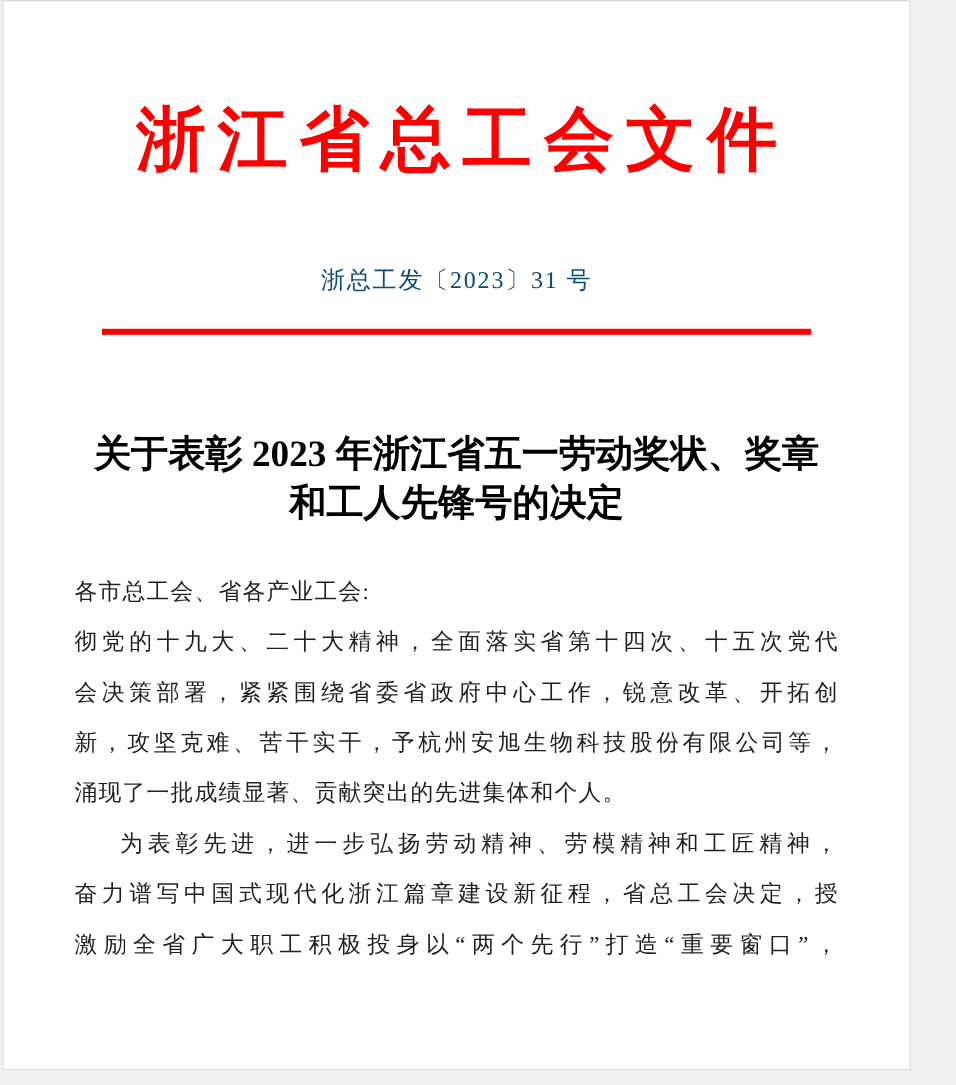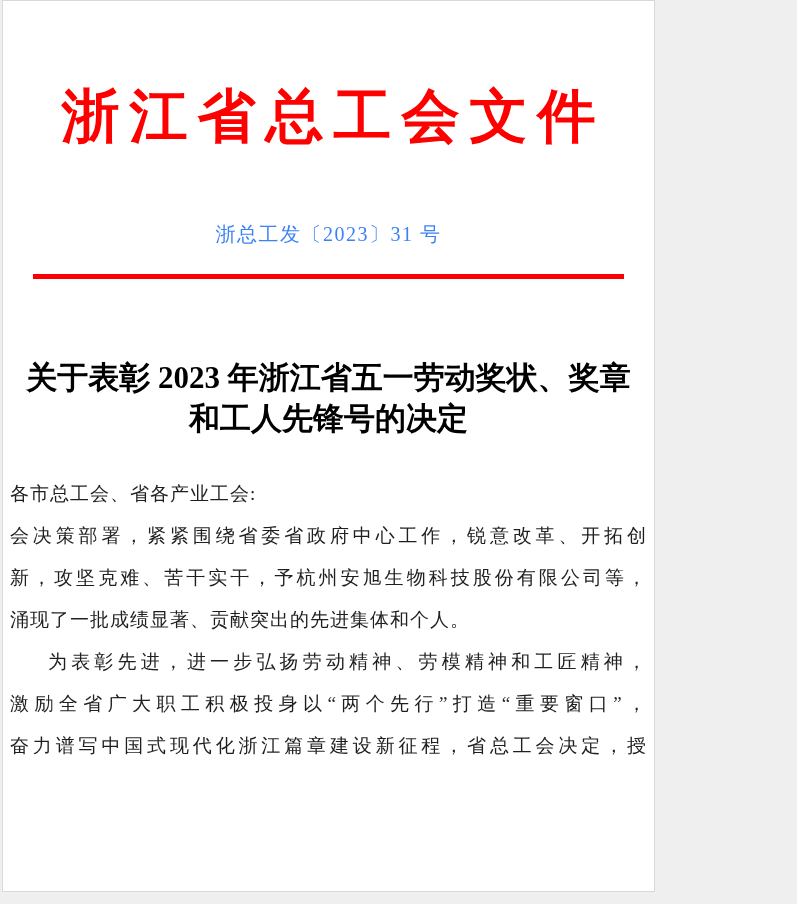--- a/index.html
+++ b/index.html
@@ -5,42 +5,42 @@
   * { margin: 0; padding: 0; box-sizing: border-box; }
   html, body {
     width: 797px; height: 904px;
     background: #efefef;
     font-family: "Liberation Serif", serif;
     overflow: hidden;
   }
   .page {
     position: absolute;
     left: 2px; top: 0;
-    width: 653px; height: 892px;
+    width: 757px; height: 892px;
     background: #ffffff;
     border: 1px solid #d9d9d9;
     overflow: hidden;
   }
   .letterhead {
     margin-top: 84px;
     text-align: center;
     font-size: 58px;
     line-height: 64px;
     font-weight: 900;
     color: #ff0000;
     letter-spacing: 10px;
     text-indent: 10px; 
     white-space: nowrap;
   }
   .doc-number {
     margin-top: 72px;
     text-align: center;
     font-size: 20px;
     line-height: 26px;
-    color: #3b82f6;
+    color: #0c4a6e;
     letter-spacing: 1.5px;
   }
   .red-rule {
     margin: 27px auto 0 auto;
     width: 591px;
     height: 5px;
     background: #fa0000;
   }
   .main-title {
     margin-top: 78px;
@@ -79,26 +79,27 @@
 
   <div class="main-title">
     <div class="line">关于表彰 2023 年浙江省五一劳动奖状、奖章</div>
     <div class="line">和工人先锋号的决定</div>
   </div>
 
   <div class="body-text">
     <div class="line">各市总工会、省各产业工会:</div>
 
     <div>
+      <div class="line fill">彻党的十九大、二十大精神，全面落实省第十四次、十五次党代</div>
       <div class="line fill">会决策部署，紧紧围绕省委省政府中心工作，锐意改革、开拓创</div>
       <div class="line fill">新，攻坚克难、苦干实干，予杭州安旭生物科技股份有限公司等，</div>
       <div class="line">涌现了一批成绩显著、贡献突出的先进集体和个人。</div>
     </div>
 
     <div>
       <div class="line fill indent">为表彰先进，进一步弘扬劳动精神、劳模精神和工匠精神，</div>
+      <div class="line fill">奋力谱写中国式现代化浙江篇章建设新征程，省总工会决定，授</div>
       <div class="line fill">激励全省广大职工积极投身以“两个先行”打造“重要窗口”，</div>
-      <div class="line fill">奋力谱写中国式现代化浙江篇章建设新征程，省总工会决定，授</div>
 
     </div>
   </div>
 
 </div>
 
 </body></html>

